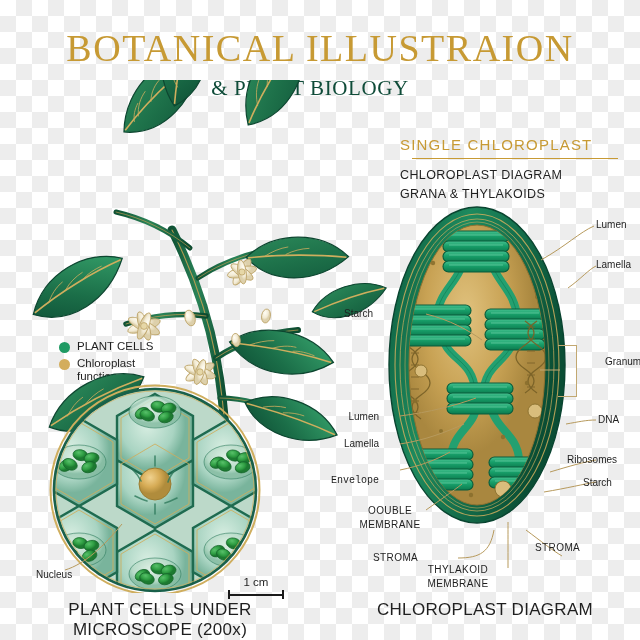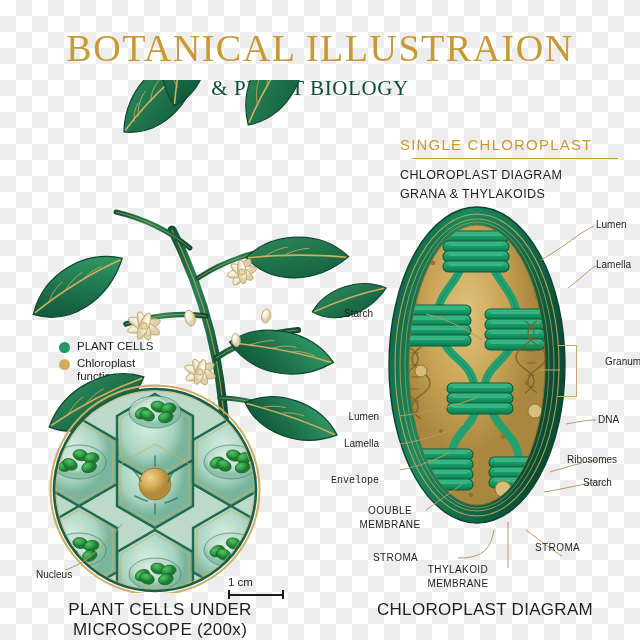--- a/index.html
+++ b/index.html
@@ -72,21 +72,21 @@
     font-size: 10px; color: #1f1f1f; white-space: nowrap; line-height: 14px;
   }
   .lbl.caps { letter-spacing: .4px; }
   .lbl.r { text-align: right; }
   .lbl.c { text-align: center; }
   .bracket {
     border: 1px solid #c2a871; border-left: none;
   }
   
   #scalebar { left: 228px; top: 576px; }
-  #scalebar .txt { font-size: 11.5px; color: #1f1f1f; }
+  #scalebar .txt { font-size: 11.5px; color: #1f1f1f; text-align: center; }
   #scalebar .bar {
     position: relative; height: 9px; margin-top: 2px; width: 56px;
   }
   #scalebar .bar::before {
     content: ""; position: absolute; left: 0; right: 0; top: 4px;
     height: 1.6px; background: #1a1a1a;
   }
   #scalebar .cap {
     position: absolute; top: 0; width: 1.6px; height: 9px; background: #1a1a1a;
   }

